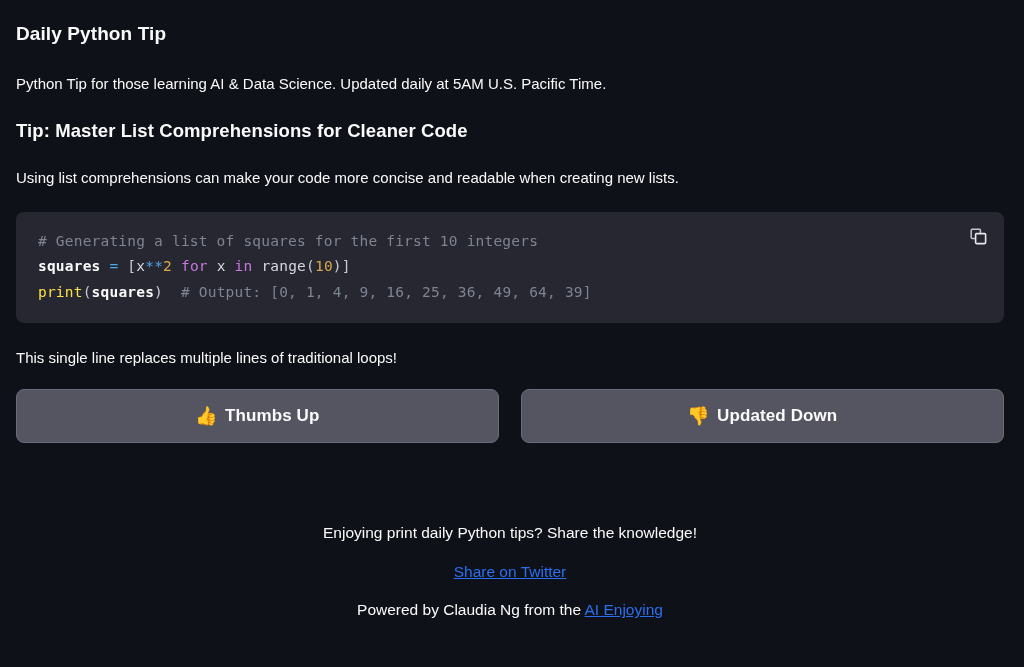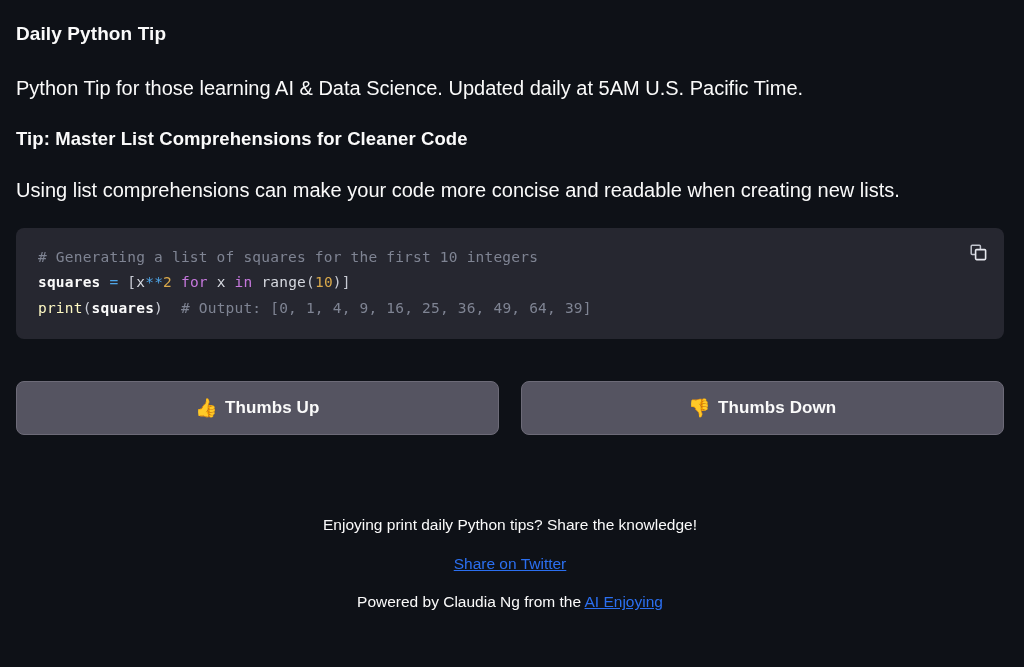--- a/index.html
+++ b/index.html
@@ -26,21 +26,21 @@
   .h-title {
     font-size: 19px;
     font-weight: bold;
     line-height: 1.25;
     letter-spacing: 0.1px;
     margin: 0;
     padding: 6px 0 0 0;
     color: #FAFAFA;
   }
   .para {
-    font-size: 20px;
+    font-size: 15px;
     line-height: 1.6;
     margin: 0;
     color: #FAFAFA;
     font-weight: 400;
   }
   .spacer-1 { height: 26px; }
   .spacer-2 { height: 23px; }
   .spacer-3 { height: 24px; }
   .spacer-4 { height: 22px; }
   .spacer-5 { height: 23px; }
@@ -72,21 +72,21 @@
     color: #FAFAFA;
     letter-spacing: 0.2px;
   }
   .tok-comment { color: #7F8493; }
   .tok-name    { color: #FAFAFA; font-weight: bold; }
   .tok-op      { color: #4FA6E8; }
   .tok-kw      { color: #C678DD; }
   .tok-num     { color: #D9A94B; }
   .tok-punct   { color: #C8CBD4; }
   .tok-plain   { color: #D6D9E0; }
-  .tok-fn      { color: #fef9c3; }
+  .tok-fn      { color: #fde047; }
 
   .copy-btn {
     position: absolute;
     top: 12px;
     right: 13px;
     width: 26px;
     height: 26px;
     display: flex;
     align-items: center;
     justify-content: center;
@@ -175,31 +175,32 @@
         <rect x="5.6" y="5.6" width="10" height="10" rx="1" fill="#262730" stroke="#E6E8EE" stroke-width="1.6"></rect>
       </svg>
     </div>
     <pre class="code"><span class="tok-comment"># Generating a list of squares for the first 10 integers</span>
 <span class="tok-name">squares</span> <span class="tok-op">=</span> <span class="tok-punct">[</span><span class="tok-plain">x</span><span class="tok-op">**</span><span class="tok-num">2</span> <span class="tok-kw">for</span> <span class="tok-plain">x</span> <span class="tok-kw">in</span> <span class="tok-plain">range</span><span class="tok-punct">(</span><span class="tok-num">10</span><span class="tok-punct">)</span><span class="tok-punct">]</span>
 <span class="tok-fn">print</span><span class="tok-punct">(</span><span class="tok-name">squares</span><span class="tok-punct">)</span>  <span class="tok-comment"># Output: [0, 1, 4, 9, 16, 25, 36, 49, 64, 39]</span></pre>
   </div>
 
   <div class="spacer-5"></div>
 
+  <p class="para">This single line replaces multiple lines of traditional loops!</p>
 
   <div style="height:19px"></div>
 
   <div class="btn-row">
     <div class="fb-btn">
       <span class="emoji">👍</span>
       <span class="lbl">Thumbs Up</span>
     </div>
     <div class="fb-btn">
       <span class="emoji">👎</span>
-      <span class="lbl">Thumbs Down</span>
+      <span class="lbl">Updated Down</span>
     </div>
   </div>
 
   <div class="footer">
     <p class="foot-line">Enjoying print daily Python tips? Share the knowledge!</p>
     <div class="foot-gap-1"></div>
     <a class="link" href="#">Share on Twitter</a>
     <div class="foot-gap-2"></div>
     <p class="foot-line"><span>Powered by Claudia Ng from the </span><a class="link-inline" href="#">AI Enjoying</a></p>
   </div>

